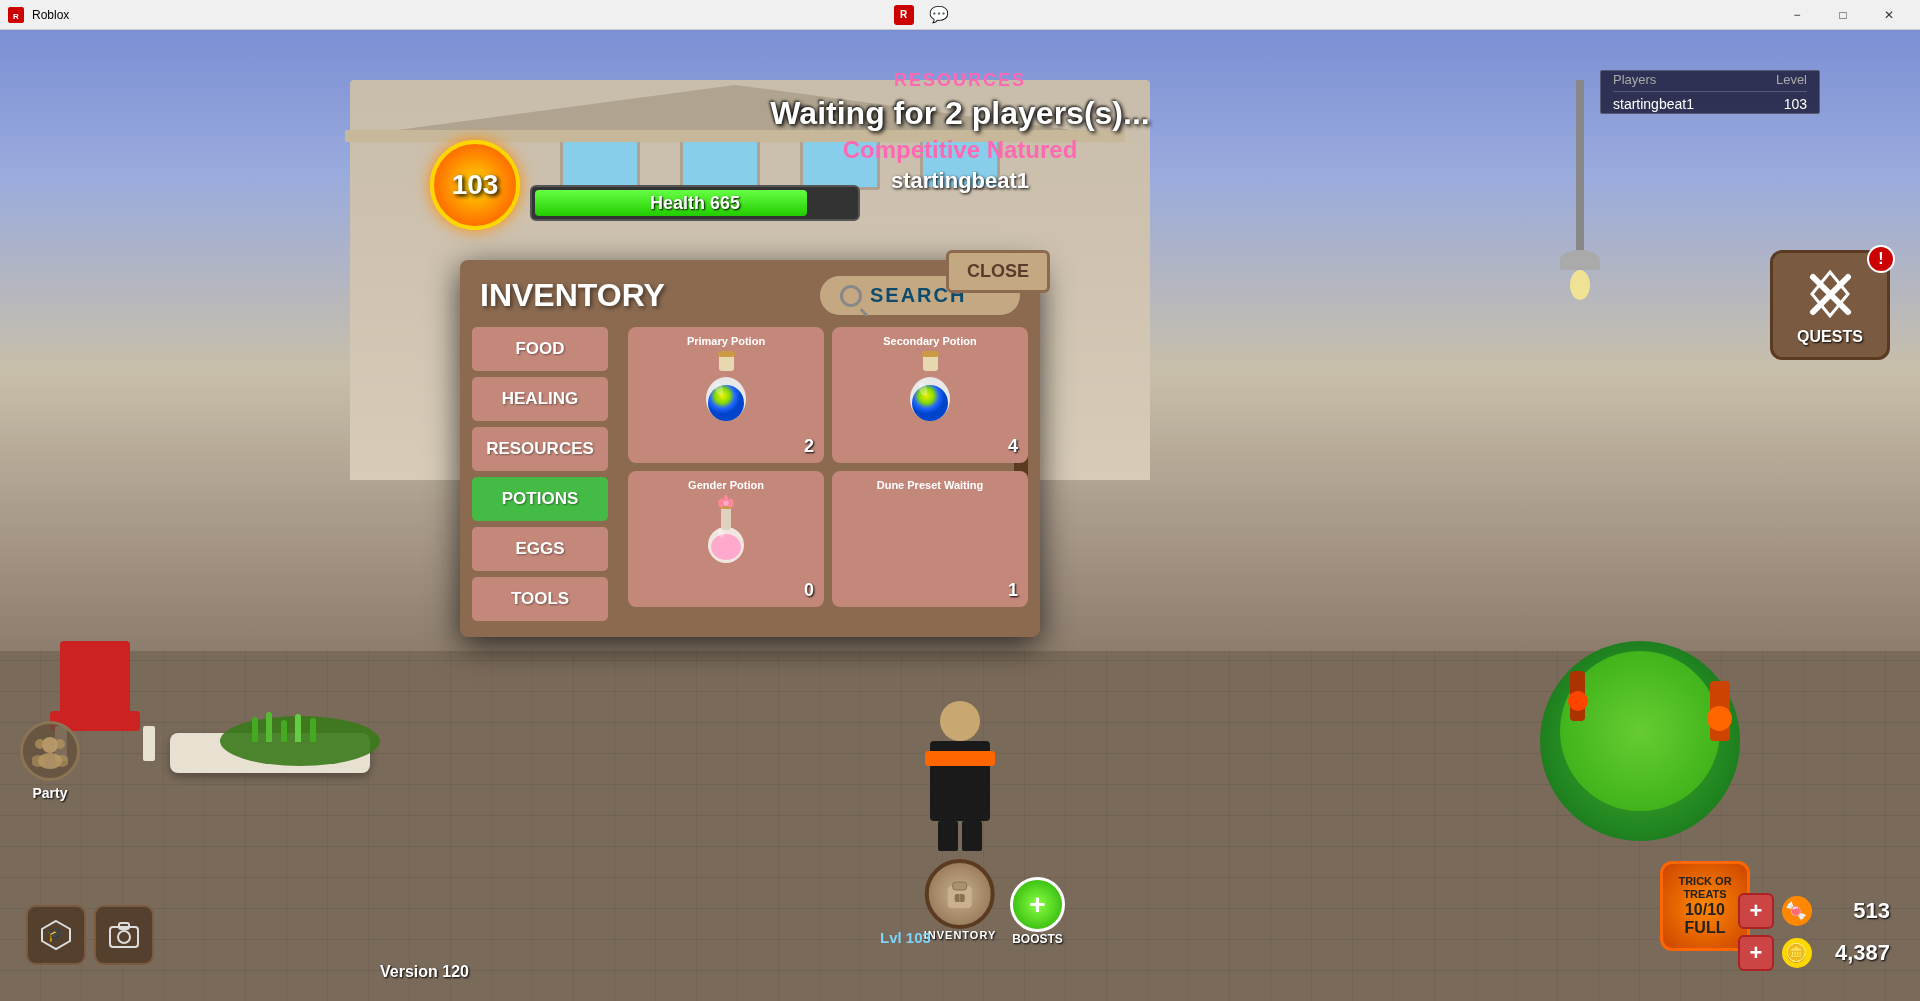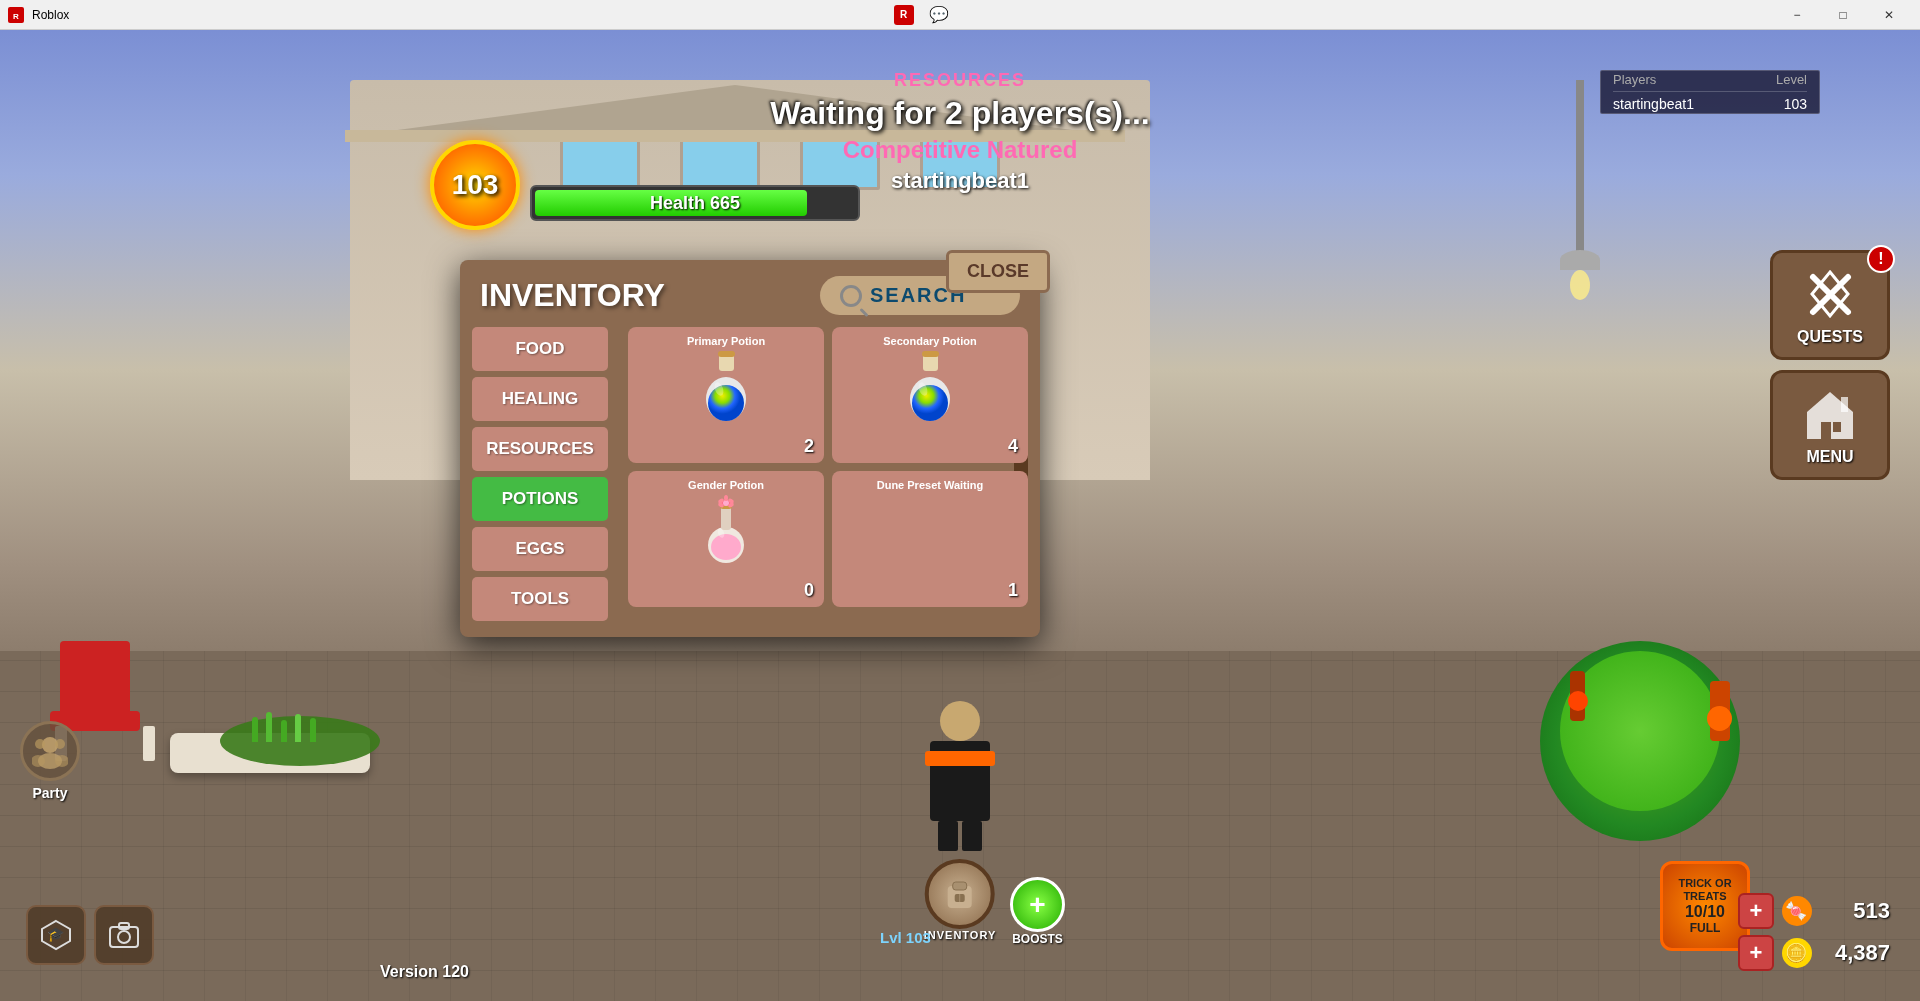--- a/index.html
+++ b/index.html
@@ -602,21 +602,21 @@
     .trick-label {
       color: #ff8800;
       font-size: 13px;
       font-weight: 900;
       font-family: 'Arial Black', Arial, sans-serif;
       line-height: 1.2;
     }
 
     .full-label {
       color: #ff8800;
-      font-size: 12px;
+      font-size: 16px;
       font-weight: 900;
       font-family: 'Arial Black', Arial, sans-serif;
     }
 
     
     #right-resources {
       position: absolute;
       bottom: 30px;
       right: 30px;
       display: flex;
@@ -988,33 +988,20 @@
           <line x1="10" y1="10" x2="45" y2="45" stroke="white" stroke-width="6" stroke-linecap="round"></line>
           <line x1="45" y1="10" x2="10" y2="45" stroke="white" stroke-width="6" stroke-linecap="round"></line>
 
           <polygon points="27,5 45,27 27,49 9,27" fill="none" stroke="white" stroke-width="3"></polygon>
         </svg>
       </div>
       <span class="right-btn-label">QUESTS</span>
     </div>
 
 
-    <div class="right-btn">
-      <div class="right-btn-icon">
-        <svg width="55" height="55" viewBox="0 0 55 55">
-
-          <polygon points="27,5 50,25 50,52 4,52 4,25" fill="white" opacity="0.8"></polygon>
-          <rect x="18" y="35" width="10" height="17" fill="#7a5a40"></rect>
-          <rect x="30" y="35" width="8" height="10" fill="#7a5a40"></rect>
-
-          <rect x="38" y="10" width="7" height="15" fill="white" opacity="0.7"></rect>
-        </svg>
-      </div>
-      <span class="right-btn-label">MENU</span>
-    </div>
   </div>
 
   <div id="version-text">Version 120</div>
 
   <div id="bottom-left-btns" style="position:absolute;bottom:20px;left:10px;z-index:101;">
     <div class="bottom-icon-btn">
       <svg width="36" height="36" viewBox="0 0 36 36">
           <polygon points="18,4 32,12 32,24 18,32 4,24 4,12" fill="none" stroke="#ddd" stroke-width="2"></polygon>
           <text x="18" y="22" text-anchor="middle" fill="white" font-size="14">🎓</text>
         </svg>

